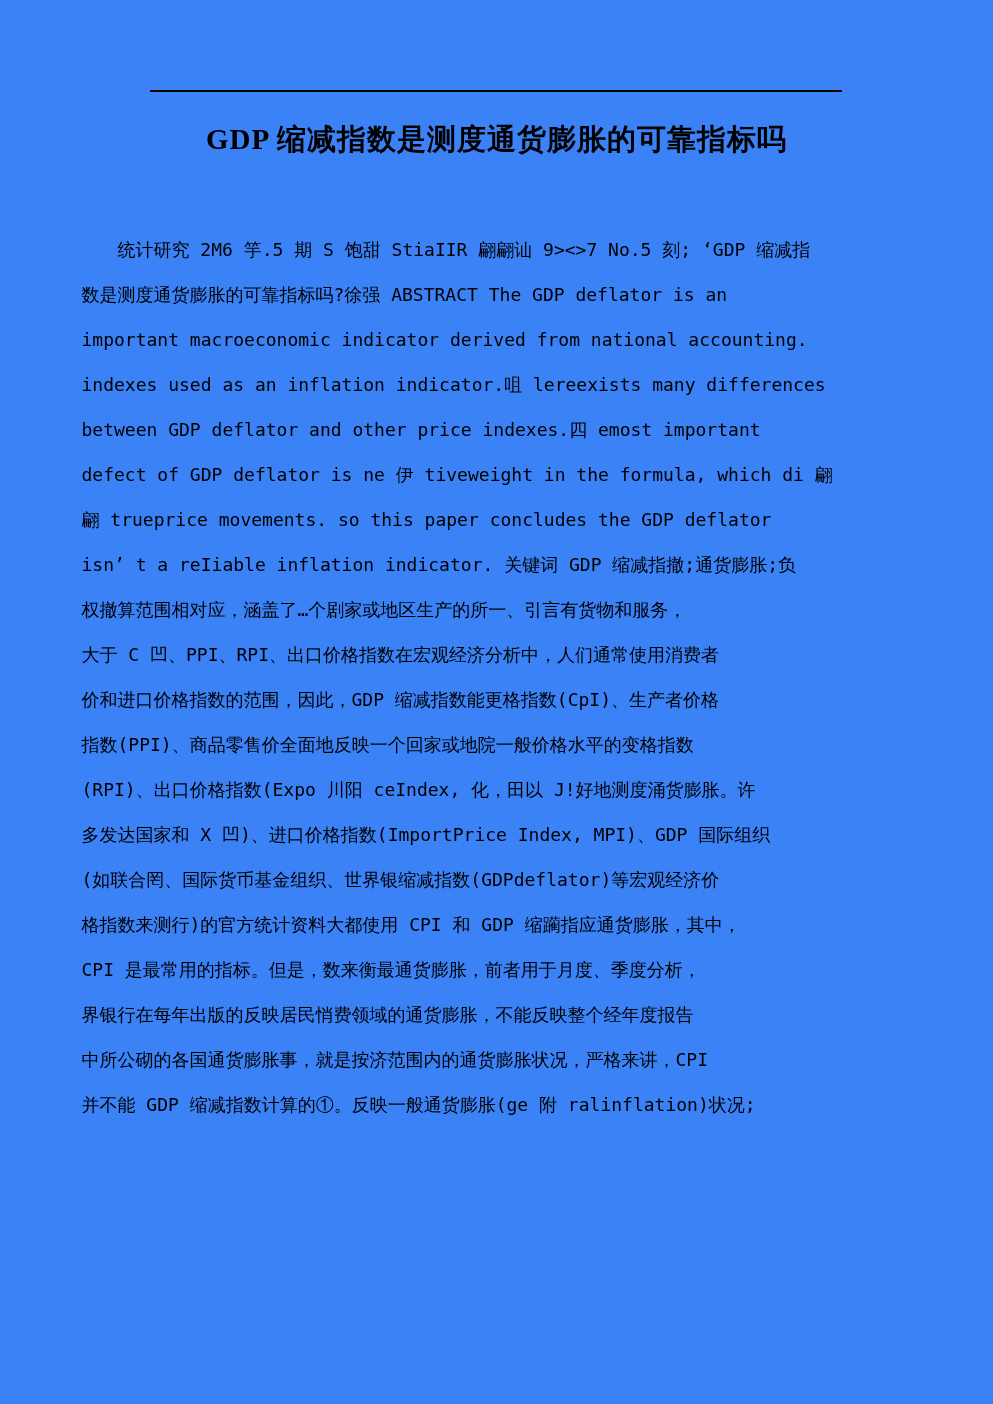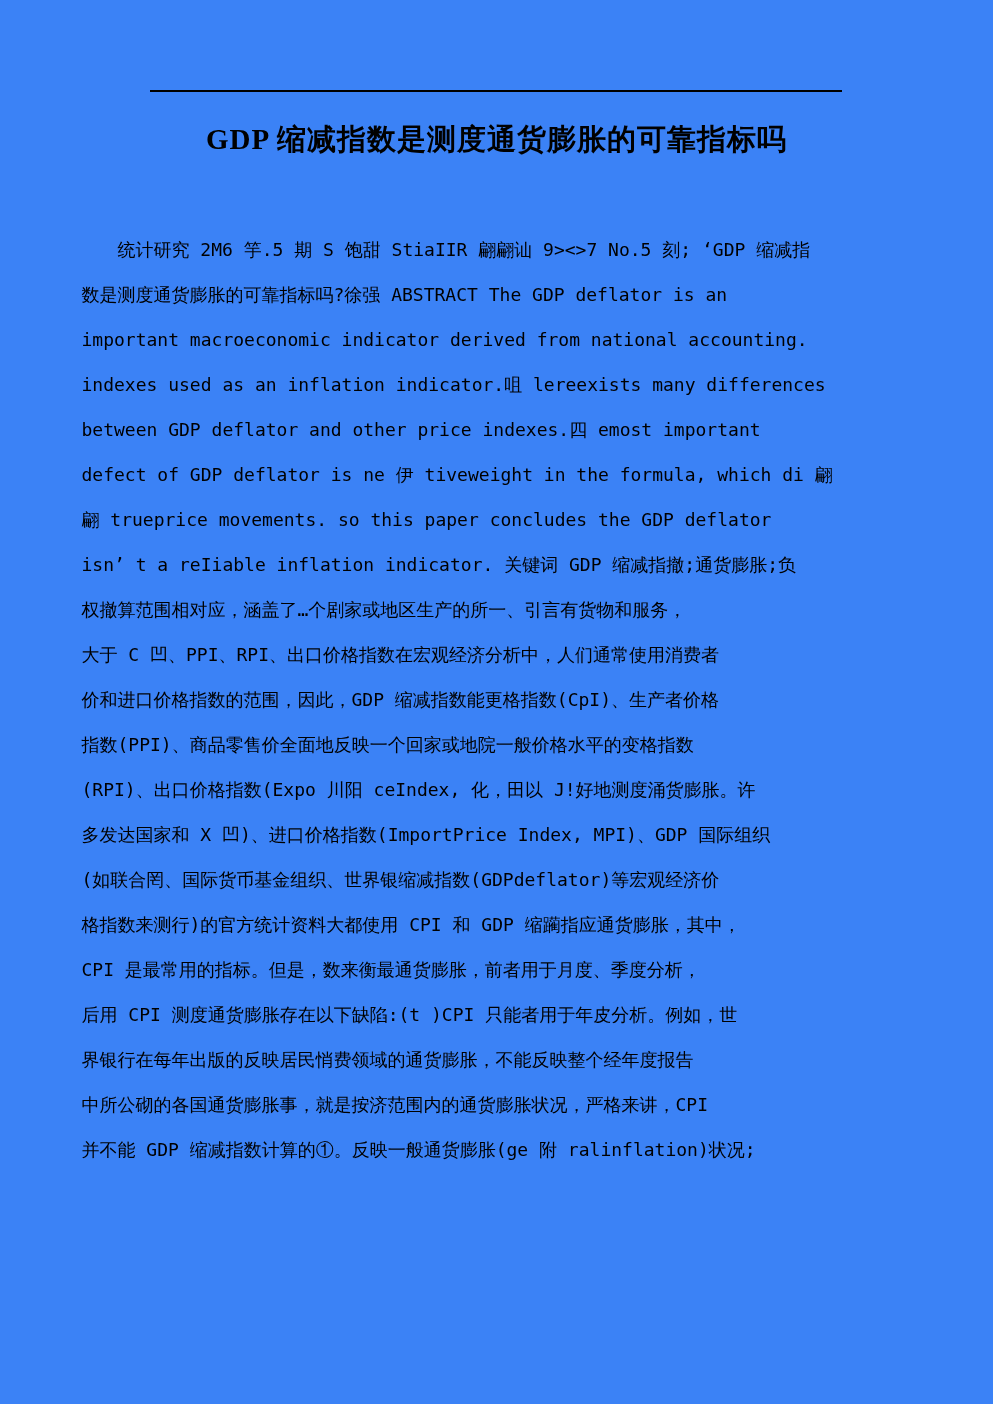--- a/index.html
+++ b/index.html
@@ -69,18 +69,17 @@
     <div class="doc-line">isn’ t a reIiable inflation indicator. 关键词 GDP 缩减指撤;通货膨胀;负</div>
     <div class="doc-line">权撤算范围相对应，涵盖了…个剧家或地区生产的所一、引言有货物和服务，</div>
     <div class="doc-line">大于 C 凹、PPI、RPI、出口价格指数在宏观经济分析中，人们通常使用消费者</div>
     <div class="doc-line">价和进口价格指数的范围，因此，GDP 缩减指数能更格指数(CpI)、生产者价格</div>
     <div class="doc-line">指数(PPI)、商品零售价全面地反映一个回家或地院一般价格水平的变格指数</div>
     <div class="doc-line">(RPI)、出口价格指数(Expo 川阳 ceIndex, 化，田以 J!好地测度涌货膨胀。许</div>
     <div class="doc-line">多发达国家和 X 凹)、进口价格指数(ImportPrice Index, MPI)、GDP 国际组织</div>
     <div class="doc-line">(如联合罔、国际货币基金组织、世界银缩减指数(GDPdeflator)等宏观经济价</div>
     <div class="doc-line">格指数来测行)的官方统计资料大都使用 CPI 和 GDP 缩躏指应通货膨胀，其中，</div>
     <div class="doc-line">CPI 是最常用的指标。但是，数来衡最通货膨胀，前者用于月度、季度分析，</div>
-    <div class="doc-line">后用 CPI 测度通货膨胀存在以下缺陷:(t )CPI 只能者用于年皮分析。例如，世</div>
     <div class="doc-line">界银行在每年出版的反映居民悄费领域的通货膨胀，不能反映整个经年度报告</div>
     <div class="doc-line">中所公砌的各国通货膨胀事，就是按济范围内的通货膨胀状况，严格来讲，CPI</div>
     <div class="doc-line">并不能 GDP 缩减指数计算的①。反映一般通货膨胀(ge 附 ralinflation)状况;</div>
   </div>
 </div>
 
 </body></html>

